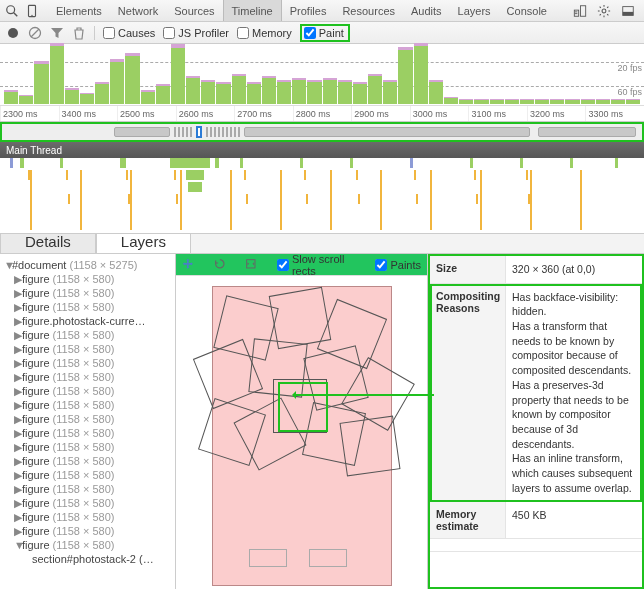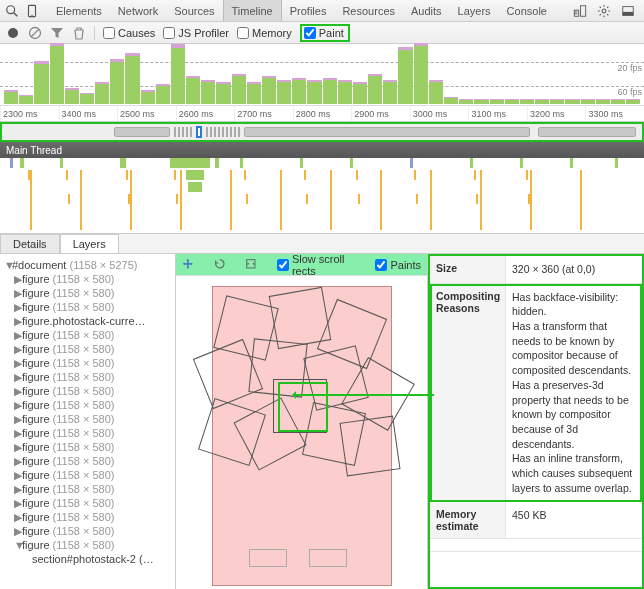--- a/index.html
+++ b/index.html
@@ -40,32 +40,32 @@
   .scrub-label { position:absolute; left:0; right:0; text-align:center; font-size:10px; color:#555;}
 
   
   .mt-header { height:16px; background: linear-gradient(#6b6b6b,#565656); color:#fff; font-size:10px; padding:0 6px; display:flex; align-items:center;}
   .mt-body { height:76px; background:#fff; position:relative; border-bottom:1px solid #ccc; overflow:hidden;}
   .mt-row { position:absolute; height:10px; left:0; right:0;}
   .mt-block { position:absolute; top:0; bottom:0;}
 
   
   .subtabs { height:20px; border-bottom:1px solid #ccc; background:#f3f3f3; display:flex; align-items:flex-end;}
-  .subtab { padding:3px 12px; border:1px solid #ccc; border-bottom:none; background:#eaeaea; font-size:11px;}
+  .subtab { padding:3px 24px; border:1px solid #ccc; border-bottom:none; background:#eaeaea; font-size:15px;}
   .subtab.active { background:#fff;}
 
   
   .bottom { display:flex; height: calc(589px - 22px - 22px - 78px - 20px - 16px - 76px - 20px); }
   .tree { width:176px; border-right:1px solid #ccc; overflow:hidden; padding:4px 2px; font-size:11px; color:#444;}
   .tree-row { white-space:nowrap; overflow:hidden; text-overflow:ellipsis; line-height:14px;}
   .tree-row .dim { color:#999;}
   .tree-row .arrow { display:inline-block; width:8px; color:#888;}
 
   .canvas { flex:1; border-right:1px solid #ccc; position:relative; background:#fff;}
-  .canvas-tb { height:22px; background:#86efac; border-bottom:1px solid #ddd; display:flex; align-items:center; gap:20px; padding:0 6px;}
+  .canvas-tb { height:22px; background:#22c55e; border-bottom:1px solid #ddd; display:flex; align-items:center; gap:20px; padding:0 6px;}
   .c-icon { width:14px; height:14px; color:#4a7ec7;}
   .layer-view { position:absolute; top:22px; left:0; right:0; bottom:0; display:flex; align-items:flex-start; justify-content:center; padding-top:10px;}
   .page-rect { width:180px; height:300px; background:#fbcdcd; border:1px solid #b88; position:relative;}
   .sel-rect { position:absolute; border:2px solid #1fc11f; width:50px; height:50px; left:65px; top:95px;}
   .sel-arrow { position:absolute; left:118px; top:118px; width:140px; height:2px; background:#1fc11f;}
   .sel-arrow:before { content:""; position:absolute; left:-6px; top:-3px; border:4px solid transparent; border-right-color:#1fc11f;}
   .rot-sq { position:absolute; border:1px solid #555; width:54px; height:54px; background:transparent;}
   .btm-sq { position:absolute; border:1px solid #aaa; width:38px; height:18px;}
   .bottom-highlight { border:2px solid #1fc11f;}
 

